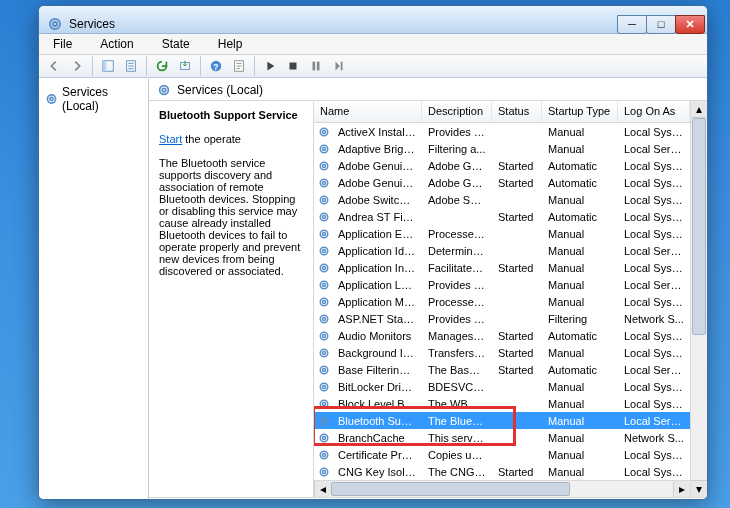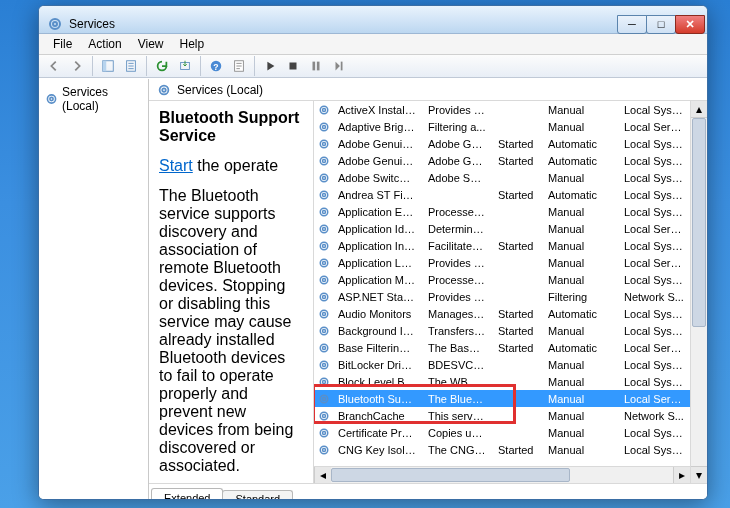--- a/index.html
+++ b/index.html
@@ -37,21 +37,21 @@
     border-radius: 0 0 3px 3px;
     margin-left: -1px;
     display: flex; align-items: center; justify-content: center;
     font-size: 11px; font-weight: bold;
     background: linear-gradient(180deg,#eaf2fb,#cfe1f4);
   }
   .winbtn.close { background: linear-gradient(180deg,#f08080,#d43b2a); color:#fff; border-color:#8b2a1f; }
   .menubar {
     height: 22px; background: #f5f5f5;
     border-bottom: 1px solid #d0d0d0;
-    display: flex; align-items: center; gap: 0;
+    display: flex; align-items: center; gap: 12px;
     padding: 0 6px;
   }
   .menubar span { padding: 3px 8px; cursor: default; }
   .toolbar {
     height: 30px; background: linear-gradient(180deg,#fcfcfc,#e8eef6);
     border-bottom: 1px solid #c0c9d6;
     display: flex; align-items: center; gap: 1px;
     padding: 0 4px;
   }
   .tbtn {
@@ -75,21 +75,21 @@
   .mainpane { flex: 1; display: flex; flex-direction: column; position: relative; }
   .mainhdr {
     height: 22px; display: flex; align-items: center; gap: 6px;
     padding: 0 8px; border-bottom: 1px solid #d9d9d9;
     background: #fff;
   }
   .splitbody { flex: 1; display: flex; overflow: hidden; }
   .detailpane {
     width: 165px; padding: 8px 10px 8px 10px;
     border-right: 1px solid #d9d9d9;
-    font-size: 16px; color: #000;
+    font-size: 11px; color: #000;
   }
   .detailpane .dtitle { font-weight: bold; margin-bottom: 12px; }
   .detailpane a { color: #0066cc; text-decoration: underline; }
   .detailpane .desc { margin-top: 12px; }
   .detailpane .desclabel { margin-bottom: 2px; }
   .listpane { flex: 1; display: flex; flex-direction: column; overflow: hidden; }
   .colhdr {
     display: flex; height: 22px; background: linear-gradient(180deg,#fff,#f0f3f7);
     border-bottom: 1px solid #d9d9d9; font-size: 11px;
   }
@@ -155,21 +155,21 @@
     <div class="winbtns">
       <div class="winbtn">─</div>
       <div class="winbtn">□</div>
       <div class="winbtn close">✕</div>
     </div>
   </div>
 
   <div class="menubar">
     <span>File</span>
     <span>Action</span>
-    <span>View</span>
+    <span>State</span>
     <span>Help</span>
   </div>
 
   <div class="toolbar">
     <div class="tbtn">
         <svg viewBox="0 0 16 16">
           <path d="M10 3l-5 5 5 5" fill="none" stroke="#888" stroke-width="2"></path>
         </svg>
       </div>
     <div class="tbtn">
@@ -268,20 +268,27 @@
             <a href="#">Start</a><span> the operate</span>
           </div>
           <div class="desc">
             <div>The Bluetooth service supports discovery and association of remote Bluetooth devices.  Stopping or disabling this service may cause already installed Bluetooth devices to fail to operate properly and prevent new devices from being discovered or associated.</div>
           </div>
         </div>
 
         <div class="listpane">
           <div style="flex:1;display:flex;overflow:hidden">
             <div style="flex:1;display:flex;flex-direction:column;overflow:hidden">
+              <div class="colhdr">
+                <div class="c-name">Name</div>
+                <div class="c-desc">Description</div>
+                <div class="c-status">Status</div>
+                <div class="c-stype">Startup Type</div>
+                <div class="c-logon">Log On As</div>
+              </div>
               <div class="rows" id="rows">
                 <div class="row">
                     <div class="iconcell">
                       <svg class="gearicon" width="12" height="12" viewBox="0 0 16 16">
                         <circle cx="8" cy="8" r="5"></circle>
                         <circle cx="8" cy="8" r="2"></circle>
                       </svg>
                     </div>
                     <div class="c-name">ActiveX Installer (...</div>
                     <div class="c-desc">Provides Us...</div>

